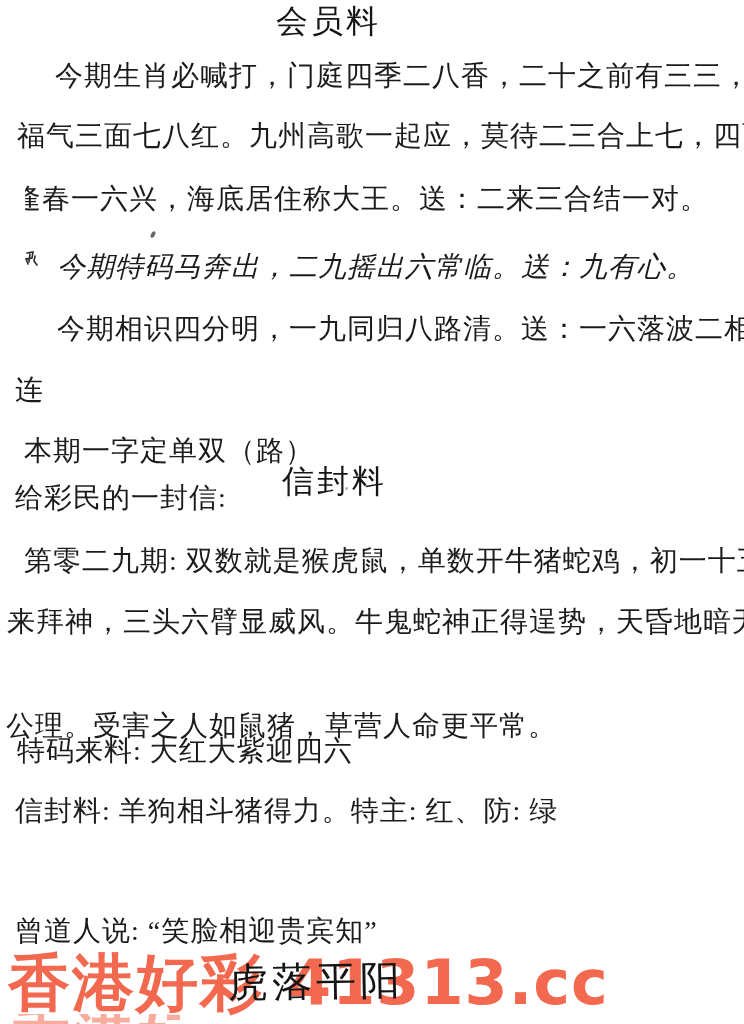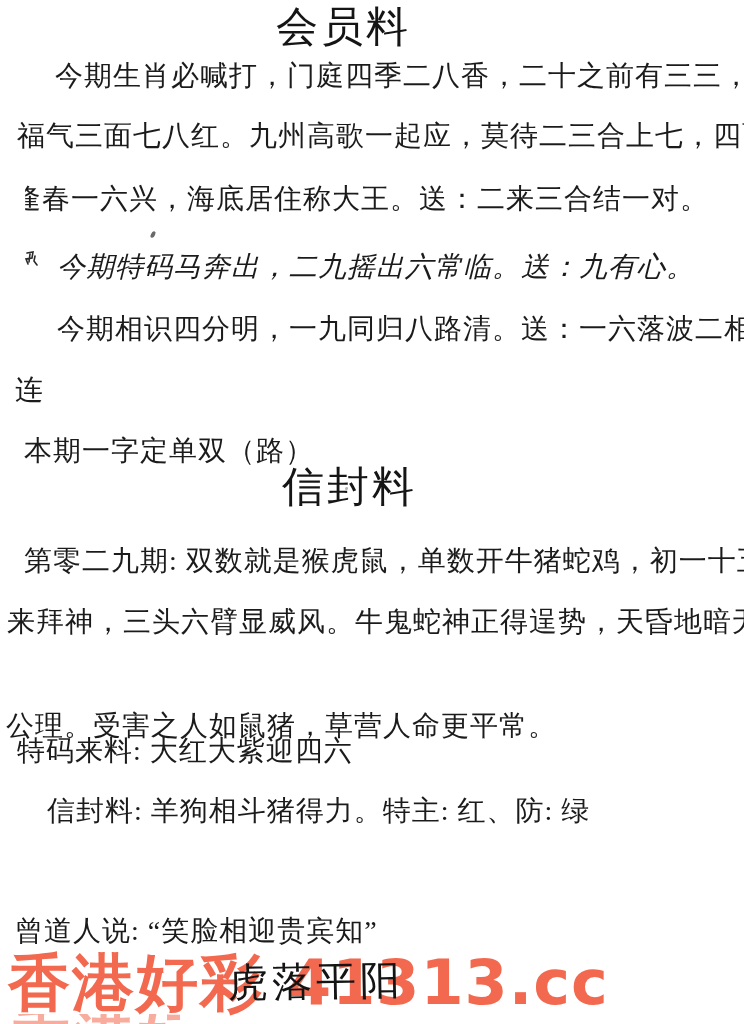--- a/index.html
+++ b/index.html
@@ -19,21 +19,21 @@
   .ln {
     position: absolute;
     font-size: 28px;
     letter-spacing: 1px;
     line-height: 1.25;
     white-space: nowrap;
     color: #1b1b1b;
   }
   .hd {
     position: absolute;
-    font-size: 42px;
+    font-size: 32px;
     letter-spacing: 3px;
     line-height: 1.1;
     white-space: nowrap;
     color: #151515;
     font-weight: 500;
   }
   .cutchar {
     display: inline-block;
     clip-path: inset(0 0 0 42%);
   }
@@ -111,30 +111,31 @@
   <div class="ln" style="top:249px; left:57px;font-style:italic;">今期特码马奔出，二九摇出六常临。送：九有心。</div>
 
   <div class="ln" style="top:311px; left:57px;">今期相识四分明，一九同归八路清。送：一六落波二相</div>
 
   <div class="ln" style="top:372px; left:15px;">连</div>
 
   <div class="ln" style="top:433px; left:24px;">本期一字定单双（路）</div>
 
   <div class="hd" style="top:464px; left:282px;">信封料</div>
 
+  <div class="ln" style="top:480px; left:15px;">给彩民的一封信:</div>
 
   <div class="ln" style="top:543px; left:24px;">第零二九期: 双数就是猴虎鼠，单数开牛猪蛇鸡，初一十五</div>
 
   <div class="ln" style="top:604px; left:7px;">来拜神，三头六臂显威风。牛鬼蛇神正得逞势，天昏地暗无</div>
 
   <div class="ln" style="top:664px; left:6px;margin-top:44px;">公理。受害之人如鼠猪，草营人命更平常。</div>
 
   <div class="ln" style="top:733px; left:17px;">特码来料: 大红大紫迎四六</div>
 
-  <div class="ln" style="top:793px; left:15px;margin-left:32px;">信封料: 羊狗相斗猪得力。特主: 红、防: 绿</div>
+  <div class="ln" style="top:793px; left:15px;">信封料: 羊狗相斗猪得力。特主: 红、防: 绿</div>
 
 
   <div class="ln" style="top:913px; left:15px;text-align:center;">曾道人说: “笑脸相迎贵宾知”</div>
 
   <div class="speck a"></div>
   <div class="speck b"></div>
 
   <div class="wm-row"><span style="color: rgb(242, 105, 79);">香港好彩</span><span class="wm-site" style="color: rgb(242, 105, 79);">41313.cc</span></div>
 
   <div class="wm-overlay">虎落平阳</div>

